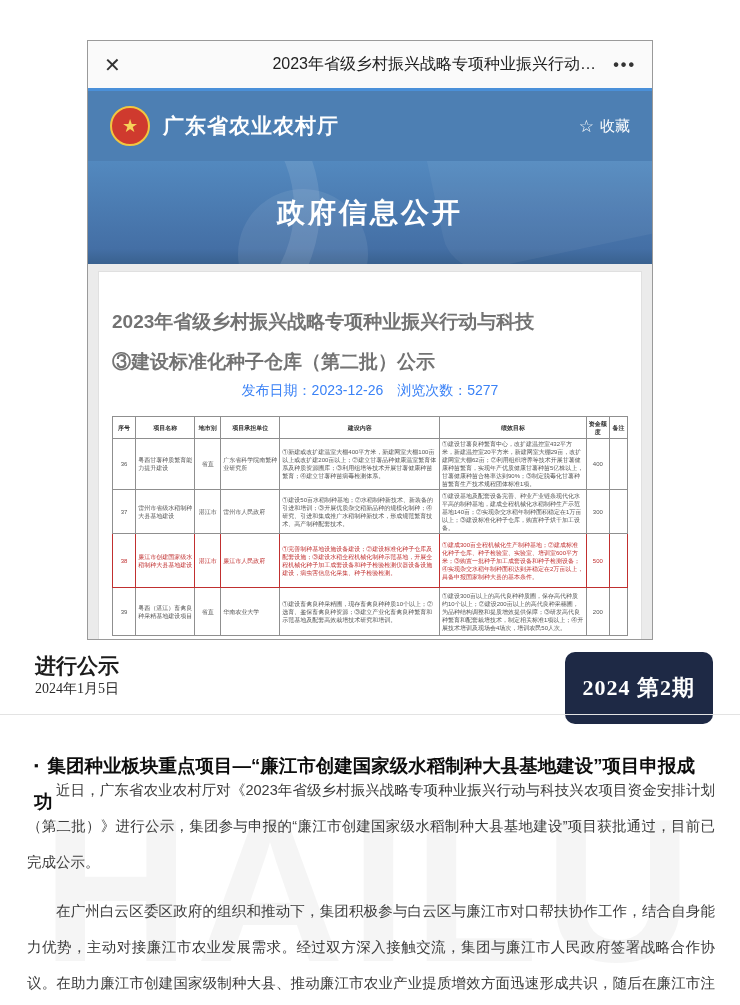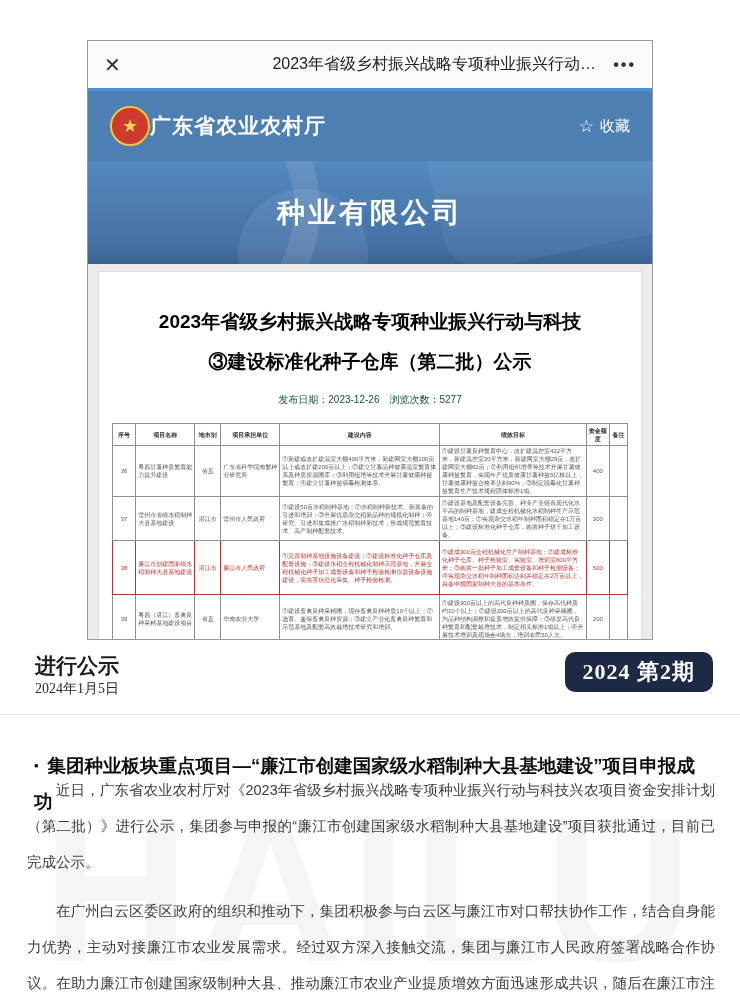--- a/index.html
+++ b/index.html
@@ -23,21 +23,21 @@
 
   .ss-header {
     height:70px; background:linear-gradient(180deg,#54832?,#4d7fb3); background-color:#4d7fb3;
     display:flex; align-items:center; padding:0 22px; position:relative;
   }
   .emblem {
     width:40px; height:40px; border-radius:50%; background:#cf3a2e;
     border:2px solid #f2c63f; display:flex; align-items:center; justify-content:center;
     color:#f6d35a; font-size:18px; line-height:1; box-sizing:border-box; flex:none;
   }
-  .site-name { color:#ffffff; font-size:21px; font-weight:bold; letter-spacing:1px; }
+  .site-name { color:#ffffff; font-size:21px; font-weight:bold; margin-left:13px; letter-spacing:1px; }
   .fav { margin-left:auto; color:#ffffff; font-size:15px; display:flex; align-items:center; gap:6px; cursor:pointer; }
   .fav .star { font-size:17px; }
 
   .ss-banner {
     height:103px; background:linear-gradient(180deg,#5389bf 0%,#446fa5 85%,#39618f 100%);
     position:relative; overflow:hidden; display:flex; align-items:center; justify-content:center;
   }
   .ss-banner::before {
     content:""; position:absolute; left:-60px; bottom:-90px; width:240px; height:240px;
     border:26px solid rgba(255,255,255,0.10); border-radius:50%;
@@ -45,40 +45,40 @@
   .ss-banner::after {
     content:""; position:absolute; left:150px; bottom:-55px; width:130px; height:130px;
     background:rgba(255,255,255,0.08); border-radius:50% 50% 0 50%; transform:rotate(35deg);
   }
   .banner-deco2 { position:absolute; right:-40px; top:-70px; width:260px; height:160px;
     background:rgba(255,255,255,0.05); transform:rotate(-12deg); border-radius:40px; }
   .banner-title { color:#ffffff; font-size:28px; font-weight:bold; letter-spacing:3px; position:relative; z-index:2; }
 
   .ss-content { height:377px; background:#ebebeb; padding:7px 10px 0; box-sizing:border-box; }
   .doc-card { background:#ffffff; border:1px solid #e0e0e0; height:100%; box-sizing:border-box; padding:30px 13px 0; }
-  .doc-title { color:#000000; font-size:19px; font-weight:bold; text-align:center; line-height:40px; margin:0; }
-  .doc-meta { color:#14532d; font-size:10px; text-align:center; margin-top:11px; }
+  .doc-title { color:#737373; font-size:19px; font-weight:bold; line-height:40px; margin:0; }
+  .doc-meta { color:#3b82f6; font-size:14px; text-align:center; margin-top:0; }
 
   table.proj { width:100%; border-collapse:collapse; table-layout:fixed; margin-top:16px; }
   table.proj th, table.proj td {
     border:1px solid #8f8f8f; font-size:6px; line-height:8px; color:#555;
     padding:1px 2px; vertical-align:middle; word-break:break-all; overflow:hidden; box-sizing:border-box;
   }
   table.proj th { font-weight:bold; color:#333; text-align:center; height:22px; }
   table.proj td.c { text-align:center; }
   tr.r1 { height:48px; } tr.r2 { height:44px; } tr.r3 { height:54px; } tr.r4 { height:48px; }
   tr.hl td { color:#c03030; border-color:#c03030; }
 
   
   .issue-row { position:absolute; left:35px; top:652px; width:678px; display:flex; justify-content:space-between; align-items:flex-start; }
   .dept { font-family:"Liberation Serif", serif; font-weight:bold; font-size:21px; color:#1c1c1c; }
   .pub-date { font-family:"Liberation Serif", serif; font-size:14px; color:#2a2a2a; margin-top:0; }
   .badge {
     background:#1e2945; color:#ffffff; font-family:"Liberation Serif", serif;
-    font-weight:bold; font-size:22px; padding:5px 18px; border-radius:10px; letter-spacing:1px;
+    font-weight:bold; font-size:22px; padding:21px 18px; border-radius:10px; letter-spacing:1px;
   }
   .divider { position:absolute; left:0; top:714px; width:740px; border-top:1px solid #e3e3e3; }
 
   .headline { position:absolute; left:34px; top:733px; width:676px; font-size:18.5px; font-weight:bold; color:#0d0d0d; line-height:36px; }
   .headline .bullet { font-size:13px; vertical-align:2px; margin-right:9px; }
 
   .body-text { position:absolute; left:27px; top:772px; width:688px; font-size:14.5px; color:#3c3c3c; line-height:36px; z-index:2; }
   .body-text p { margin:0 0 13px; text-indent:2em; text-align:justify; }
 
   .watermark {
@@ -104,21 +104,21 @@
       <span class="emblem">★</span>
       <span class="site-name">广东省农业农村厅</span>
       <span class="fav">
         <span class="star">☆</span>
         <span>收藏</span>
       </span>
     </div>
 
     <div class="ss-banner">
       <span class="banner-deco2"></span>
-      <span class="banner-title">种业有限公司</span>
+      <span class="banner-title">政府信息公开</span>
     </div>
 
     <div class="ss-content">
       <div class="doc-card">
         <h1 class="doc-title"><span>2023年省级乡村振兴战略专项种业振兴行动与科技</span><br>
         <span>③建设标准化种子仓库（第二批）公示</span></h1>
         <div class="doc-meta">发布日期：2023-12-26　浏览次数：5277</div>
 
         <table class="proj">
           <colgroup>

